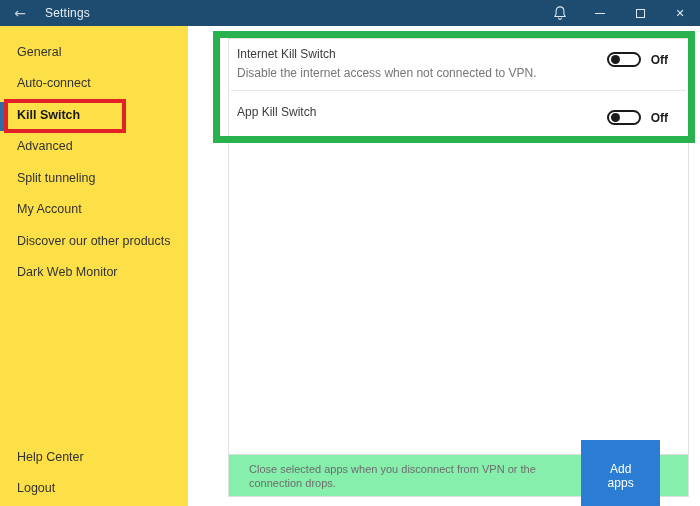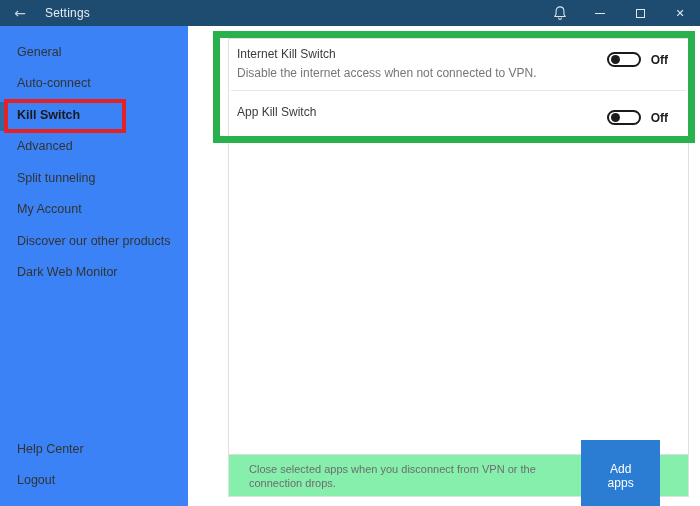--- a/index.html
+++ b/index.html
@@ -29,29 +29,29 @@
   }
   .icon-min { display: block; width: 10px; height: 1px; background: #dfe7ee; }
   .icon-max { display: block; width: 9px; height: 9px; border: 1px solid #dfe7ee; }
   .icon-close-glyph { font-size: 11px; line-height: 1; font-family: "DejaVu Sans", sans-serif; }
 
   
   .body-row { display: flex; height: 480px; }
 
   
   .sidebar {
-    width: 188px; background: #3b82f6; position: relative; flex: 0 0 188px;
+    width: 188px; background: #fde047; position: relative; flex: 0 0 188px;
     padding-top: 10px;
   }
   .side-item {
     height: 31.5px; display: flex; align-items: center; padding-left: 17px;
     font-size: 12.5px; color: #333333; cursor: default; white-space: nowrap;
   }
   .side-item.selected { font-weight: bold; color: #1a1a1a; }
-  .side-bottom { position: absolute; bottom: 10px; left: 0; right: 0; }
+  .side-bottom { position: absolute; bottom: 2px; left: 0; right: 0; }
 
   
   .accent-bar {
     position: absolute; left: 0; top: 102px; width: 4px; height: 29px;
     background: #2e6da4; z-index: 2;
   }
 
   
   .main { flex: 1; position: relative; background: #ffffff; }
   .panel {

